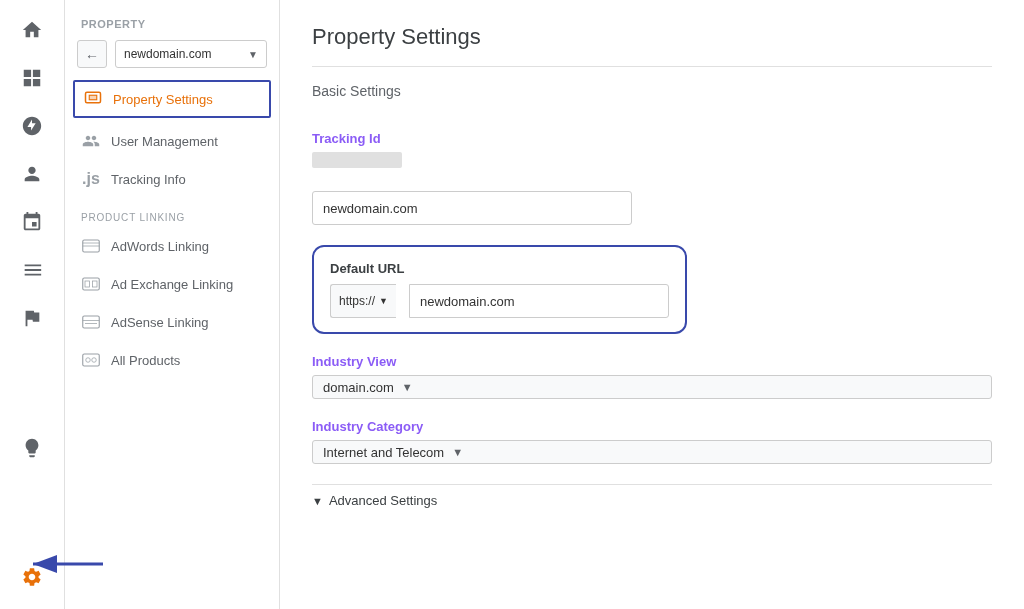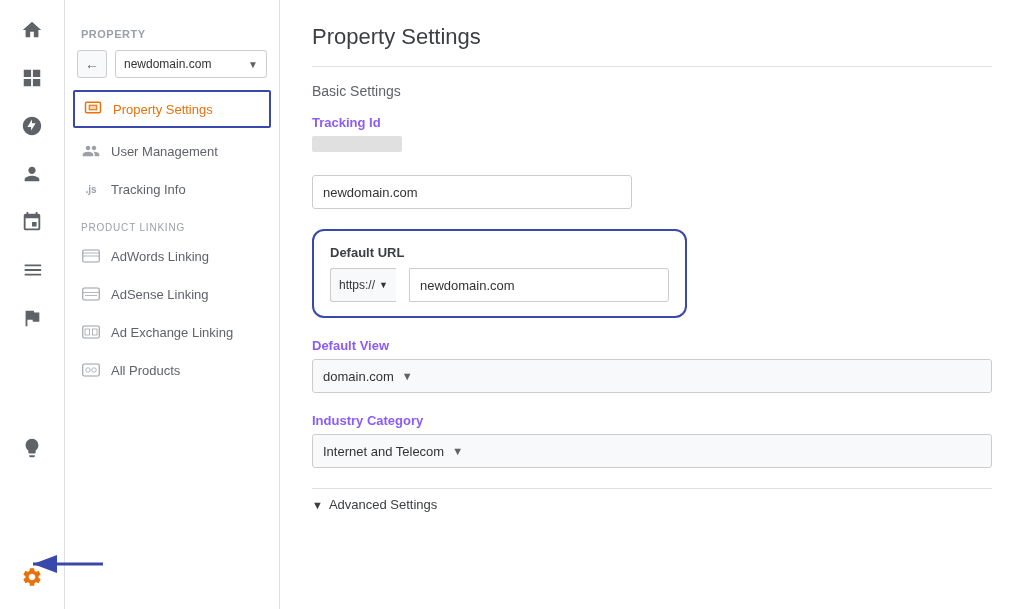--- a/index.html
+++ b/index.html
@@ -37,21 +37,20 @@
       padding: 12px 0;
       overflow-y: auto;
     }
     .sidebar-header {
       padding: 6px 16px 4px 16px;
       font-size: 11px;
       font-weight: 600;
       color: #9aa0a6;
       letter-spacing: 0.5px;
       text-transform: uppercase;
-      margin-top: 10px;
     }
     .property-selector {
       display: flex;
       align-items: center;
       padding: 6px 12px;
       gap: 8px;
       margin-bottom: 6px;
     }
     .back-btn {
       width: 30px;
@@ -134,21 +133,21 @@
       margin-bottom: 16px;
     }
     .section-divider {
       border: none;
       border-top: 1px solid #e0e0e0;
       margin-bottom: 16px;
     }
     .section-subtitle {
       font-size: 14px;
       color: #5f6368;
-      margin-bottom: 16px;
+      margin-bottom: 32px;
     }
     .field-group { margin-bottom: 20px; }
     .field-label {
       font-size: 13px;
       font-weight: 700;
       color: #8b5cf6;
       margin-bottom: 6px;
     }
     .tracking-id-value {
       font-size: 13px;
@@ -209,21 +208,21 @@
       height: 34px;
       border: 1px solid #ccc;
       border-radius: 0 3px 3px 0;
       padding: 0 10px;
       font-size: 13px;
       color: #333;
       outline: none;
     }
 
     .dropdown-select {
-      height: 34px;
+      height: 24px;
       border: 1px solid #ccc;
       border-radius: 3px;
       background: #f8f9fa;
       padding: 0 10px;
       font-size: 13px;
       cursor: pointer;
       display: flex;
       align-items: center;
       gap: 8px;
       color: #333;
@@ -346,21 +345,21 @@
     <div class="item-icon">
       <svg width="18" height="18" viewBox="0 0 24 24" fill="#9aa0a6">
           <path d="M16 11c1.66 0 2.99-1.34 2.99-3S17.66 5 16 5c-1.66 0-3 1.34-3 3s1.34 3 3 3zm-8 0c1.66 0 2.99-1.34 2.99-3S9.66 5 8 5C6.34 5 5 6.34 5 8s1.34 3 3 3zm0 2c-2.33 0-7 1.17-7 3.5V19h14v-2.5c0-2.33-4.67-3.5-7-3.5zm8 0c-.29 0-.62.02-.97.05 1.16.84 1.97 1.97 1.97 3.45V19h6v-2.5c0-2.33-4.67-3.5-7-3.5z"></path>
         </svg>
     </div>
     <span>User Management</span>
   </div>
 
   <div class="sidebar-item">
     <div class="item-icon">
-      <span style="font-size:10px; font-weight:700; color:#9aa0a6;">.js</span>
+      <span style="font-size:16px; font-weight:700; color:#9aa0a6;">.js</span>
     </div>
     <span>Tracking Info</span>
   </div>
 
   <div class="sidebar-section-label">PRODUCT LINKING</div>
 
   <div class="sidebar-item">
     <div class="item-icon">
       <svg width="18" height="16" viewBox="0 0 24 20" fill="none">
           <rect x="1" y="2" width="22" height="16" rx="2" stroke="#9aa0a6" stroke-width="1.5"></rect>
@@ -368,36 +367,36 @@
           <line x1="1" y1="10" x2="23" y2="10" stroke="#9aa0a6" stroke-width="1"></line>
         </svg>
     </div>
     <span>AdWords Linking</span>
   </div>
 
   <div class="sidebar-item">
     <div class="item-icon">
       <svg width="18" height="16" viewBox="0 0 24 20" fill="none">
           <rect x="1" y="2" width="22" height="16" rx="2" stroke="#9aa0a6" stroke-width="1.5"></rect>
+          <rect x="4" y="6" width="6" height="8" stroke="#9aa0a6" stroke-width="1" fill="none"></rect>
+          <rect x="14" y="6" width="6" height="8" stroke="#9aa0a6" stroke-width="1" fill="none"></rect>
+        </svg>
+    </div>
+    <span>Ad Exchange Linking</span>
+  </div>
+
+  <div class="sidebar-item">
+    <div class="item-icon">
+      <svg width="18" height="16" viewBox="0 0 24 20" fill="none">
+          <rect x="1" y="2" width="22" height="16" rx="2" stroke="#9aa0a6" stroke-width="1.5"></rect>
           <line x1="1" y1="8" x2="23" y2="8" stroke="#9aa0a6" stroke-width="1"></line>
           <line x1="4" y1="12" x2="20" y2="12" stroke="#9aa0a6" stroke-width="1"></line>
         </svg>
     </div>
     <span>AdSense Linking</span>
-  </div>
-
-  <div class="sidebar-item">
-    <div class="item-icon">
-      <svg width="18" height="16" viewBox="0 0 24 20" fill="none">
-          <rect x="1" y="2" width="22" height="16" rx="2" stroke="#9aa0a6" stroke-width="1.5"></rect>
-          <rect x="4" y="6" width="6" height="8" stroke="#9aa0a6" stroke-width="1" fill="none"></rect>
-          <rect x="14" y="6" width="6" height="8" stroke="#9aa0a6" stroke-width="1" fill="none"></rect>
-        </svg>
-    </div>
-    <span>Ad Exchange Linking</span>
   </div>
 
   <div class="sidebar-item">
     <div class="item-icon">
       <svg width="18" height="16" viewBox="0 0 24 20" fill="none">
           <rect x="1" y="2" width="22" height="16" rx="2" stroke="#9aa0a6" stroke-width="1.5"></rect>
           <circle cx="8" cy="10" r="3" stroke="#9aa0a6" stroke-width="1" fill="none"></circle>
           <circle cx="16" cy="10" r="3" stroke="#9aa0a6" stroke-width="1" fill="none"></circle>
         </svg>
     </div>
@@ -428,21 +427,21 @@
       <div class="protocol-select">
         <span>https://</span>
         <span style="font-size:9px;">▼</span>
       </div>
       <input type="text" class="url-text-input" value="newdomain.com" style="">
     </div>
   </div>
 
   
   <div class="field-group">
-    <div class="field-label">Default View</div>
+    <div class="field-label">Industry View</div>
     <div class="dropdown-select">
       <span>domain.com</span>
       <span class="chevron">▼</span>
     </div>
   </div>
 
   
   <div class="field-group">
     <div class="field-label">Industry Category</div>
     <div class="dropdown-select" style="min-width:170px;">

